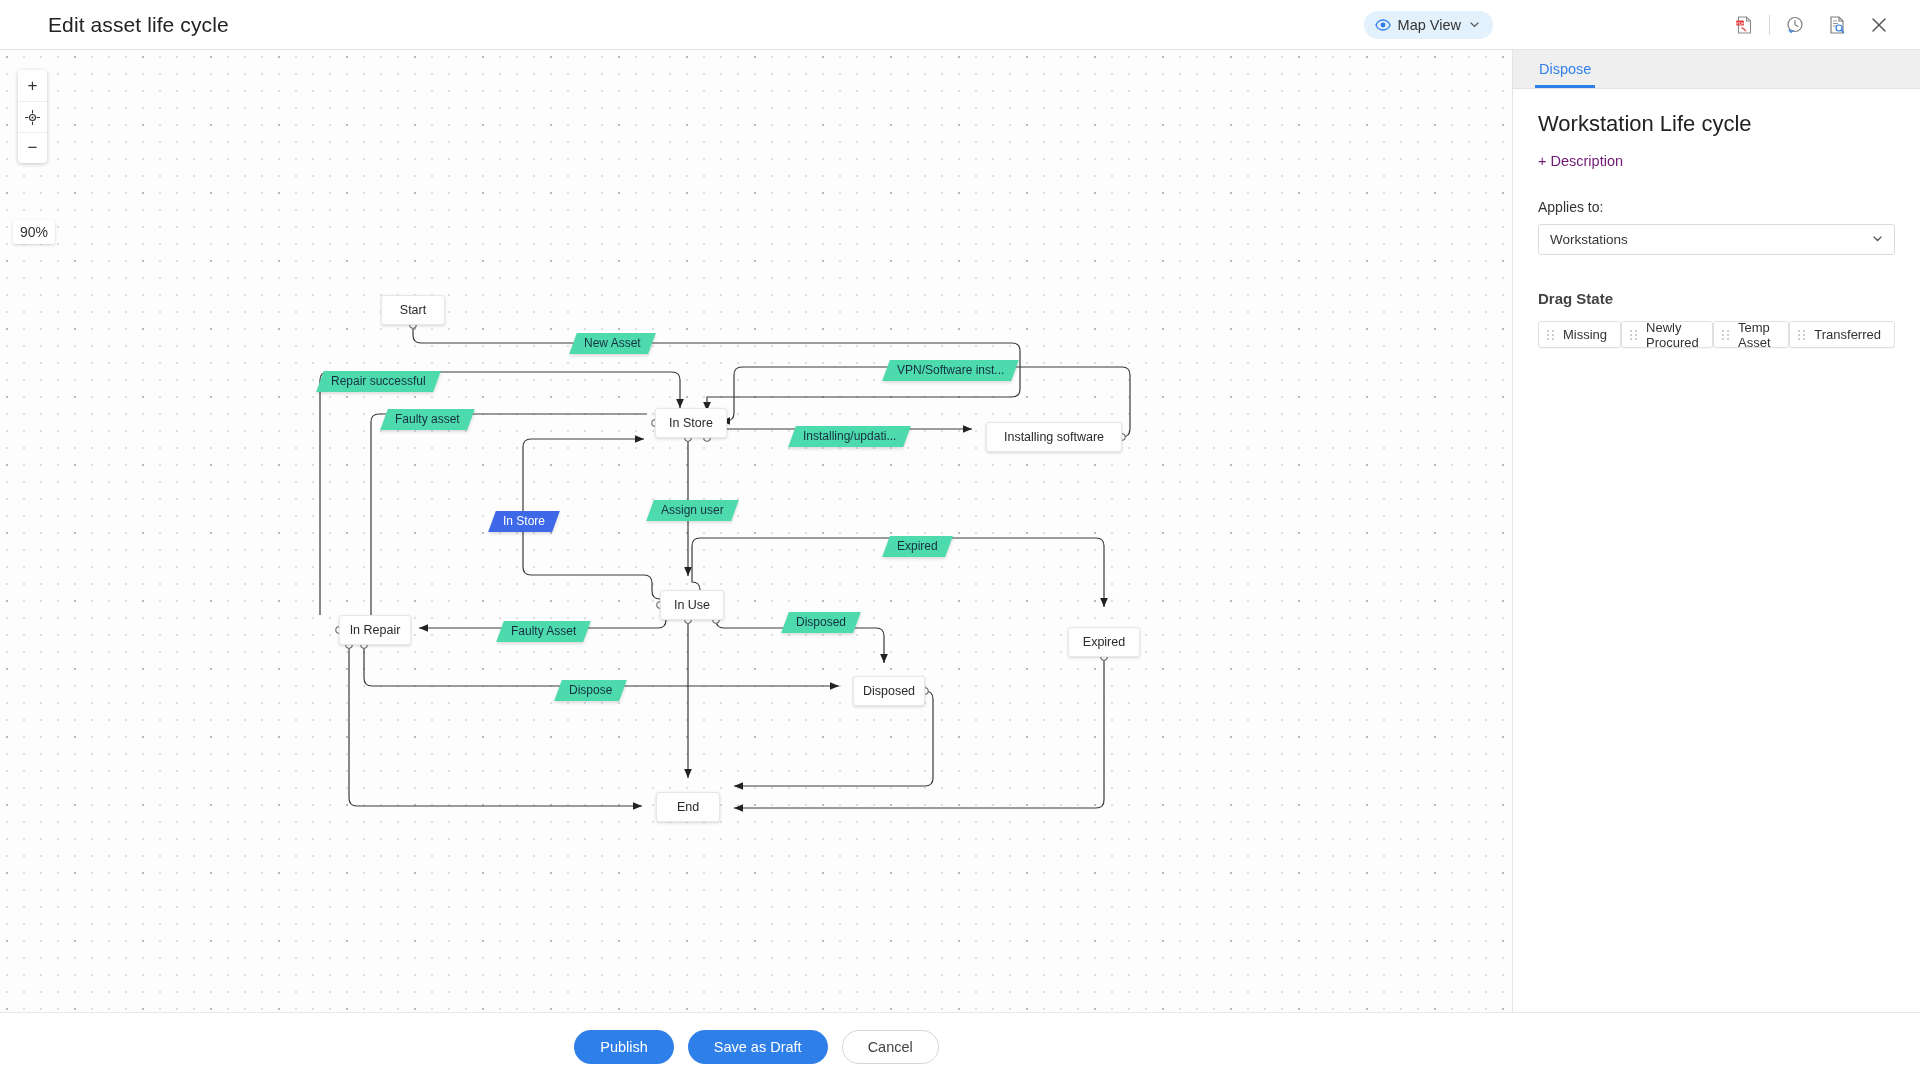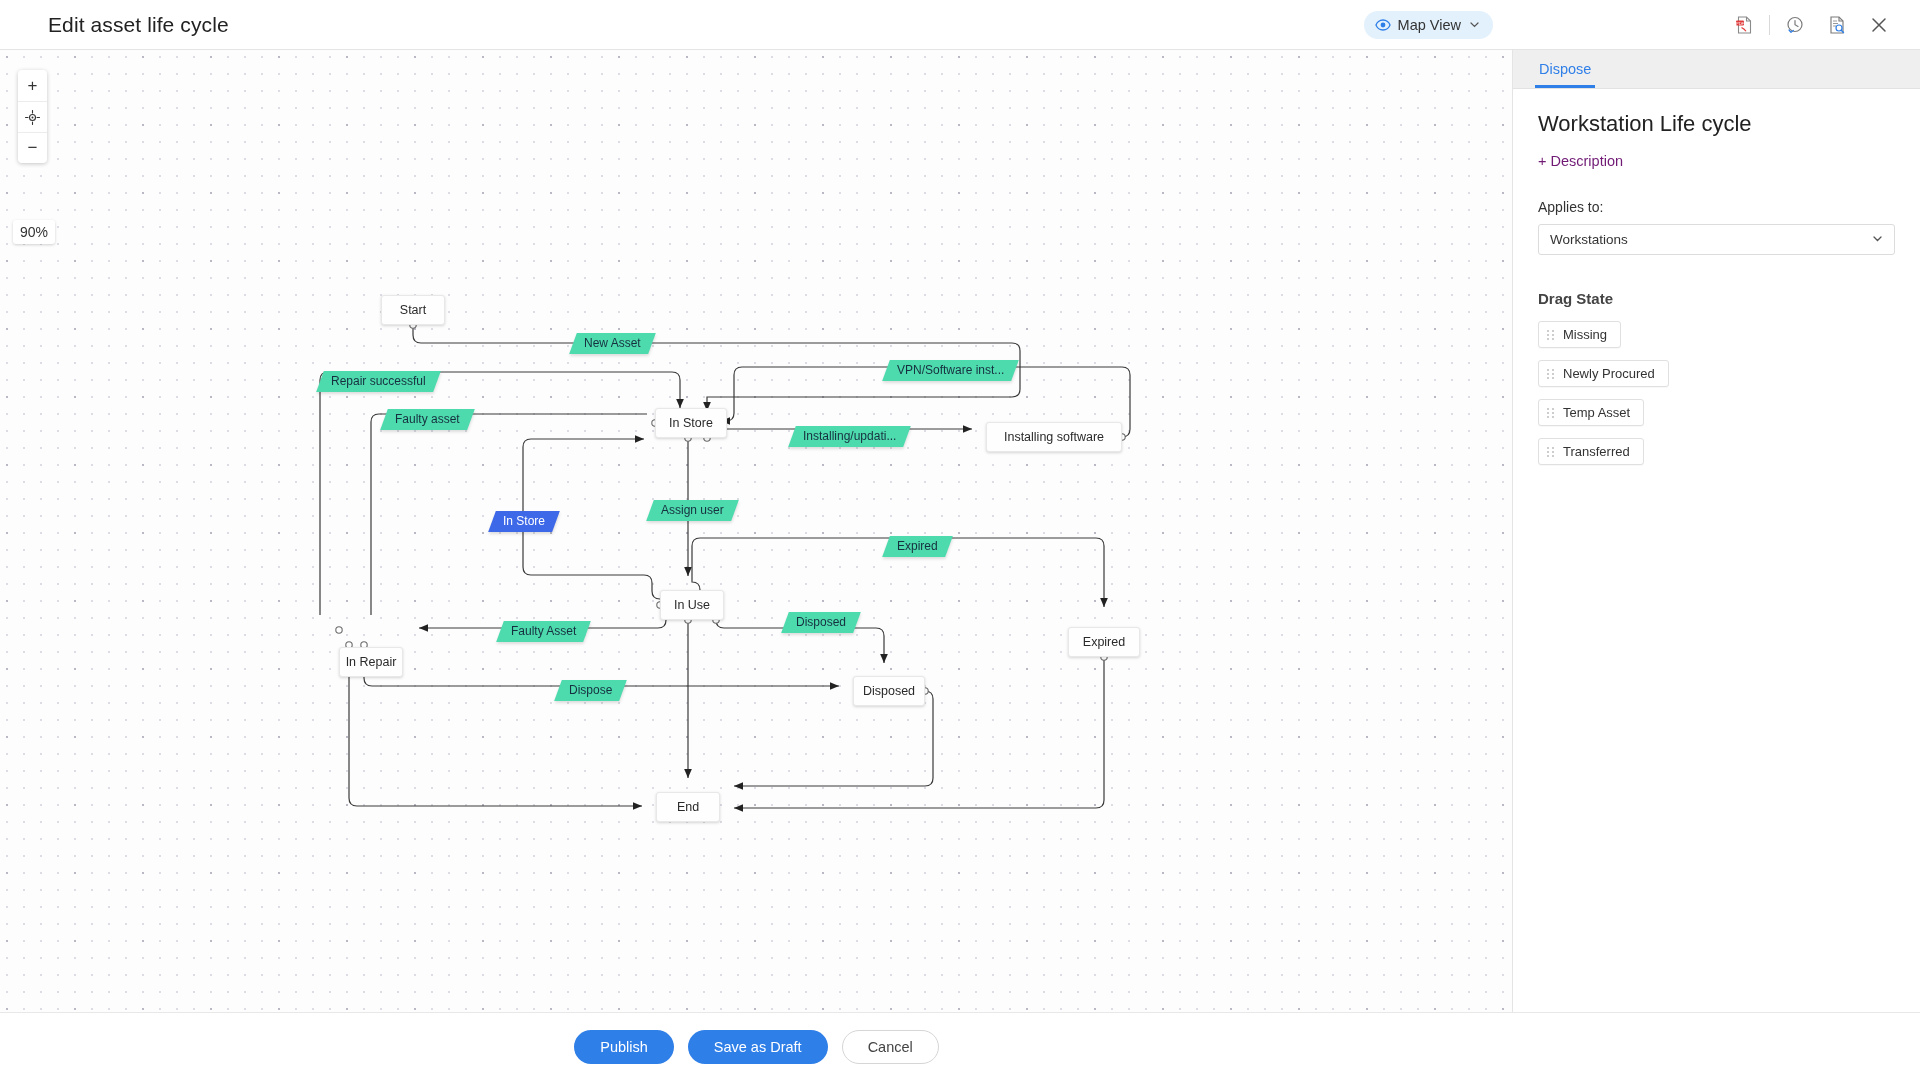--- a/index.html
+++ b/index.html
@@ -113,21 +113,21 @@
   .panel-title { font-size: 22px; color: #222; font-weight: 400; margin-bottom: 15px; }
   .desc-link { font-size: 14.5px; color: #701a75; cursor: pointer; display: inline-block; margin-bottom: 30px; }
   .field-label { font-size: 14px; color: #333; margin-bottom: 9px; }
   .select-box {
     height: 31px; border: 1px solid #dcdcdc; border-radius: 3px;
     background: #fff; display: flex; align-items: center;
     padding: 0 10px 0 11px; font-size: 13.5px; color: #333; cursor: pointer;
   }
   .select-box .val { flex: 1; }
   .section-title { font-size: 15px; color: #444; font-weight: bold; margin: 35px 0 14px 0; }
-  .chips { display: flex; flex-direction: column; gap: 12px; align-items: flex-start; }
+  .chips { display: flex; flex-direction: row; gap: 0; align-items: flex-start; }
   .chip {
     border: 1px solid #e0e0e0; border-radius: 3px; background: #fff;
     height: 27px; display: inline-flex; align-items: center;
     padding: 0 13px 0 8px; font-size: 13px; color: #333; cursor: grab;
     box-shadow: 0 1px 1px rgba(0,0,0,.03);
   }
   .grip {
     display: inline-grid; grid-template-columns: 2px 2px; gap: 2px 3px;
     margin-right: 9px;
   }
@@ -286,21 +286,21 @@
           </div>
           <div class="node" style="left: 655px; top: 358px; width: 72px; height: 30px;">
             <span>In Store</span>
           </div>
           <div class="node" style="left: 986px; top: 372px; width: 136px; height: 30px;">
             <span>Installing software</span>
           </div>
           <div class="node" style="left: 660px; top: 540px; width: 64px; height: 30px;">
             <span>In Use</span>
           </div>
-          <div class="node" style="left: 339px; top: 565px; width: 64px; height: 30px; margin-top: 32px;">
+          <div class="node" style="left: 339px; top: 565px; width: 72px; height: 30px;">
             <span>In Repair</span>
           </div>
           <div class="node" style="left: 1068px; top: 577px; width: 72px; height: 30px;">
             <span>Expired</span>
           </div>
           <div class="node" style="left: 853px; top: 626px; width: 72px; height: 30px;">
             <span>Disposed</span>
           </div>
           <div class="node" style="left: 656px; top: 742px; width: 64px; height: 30px;">
             <span>End</span>

